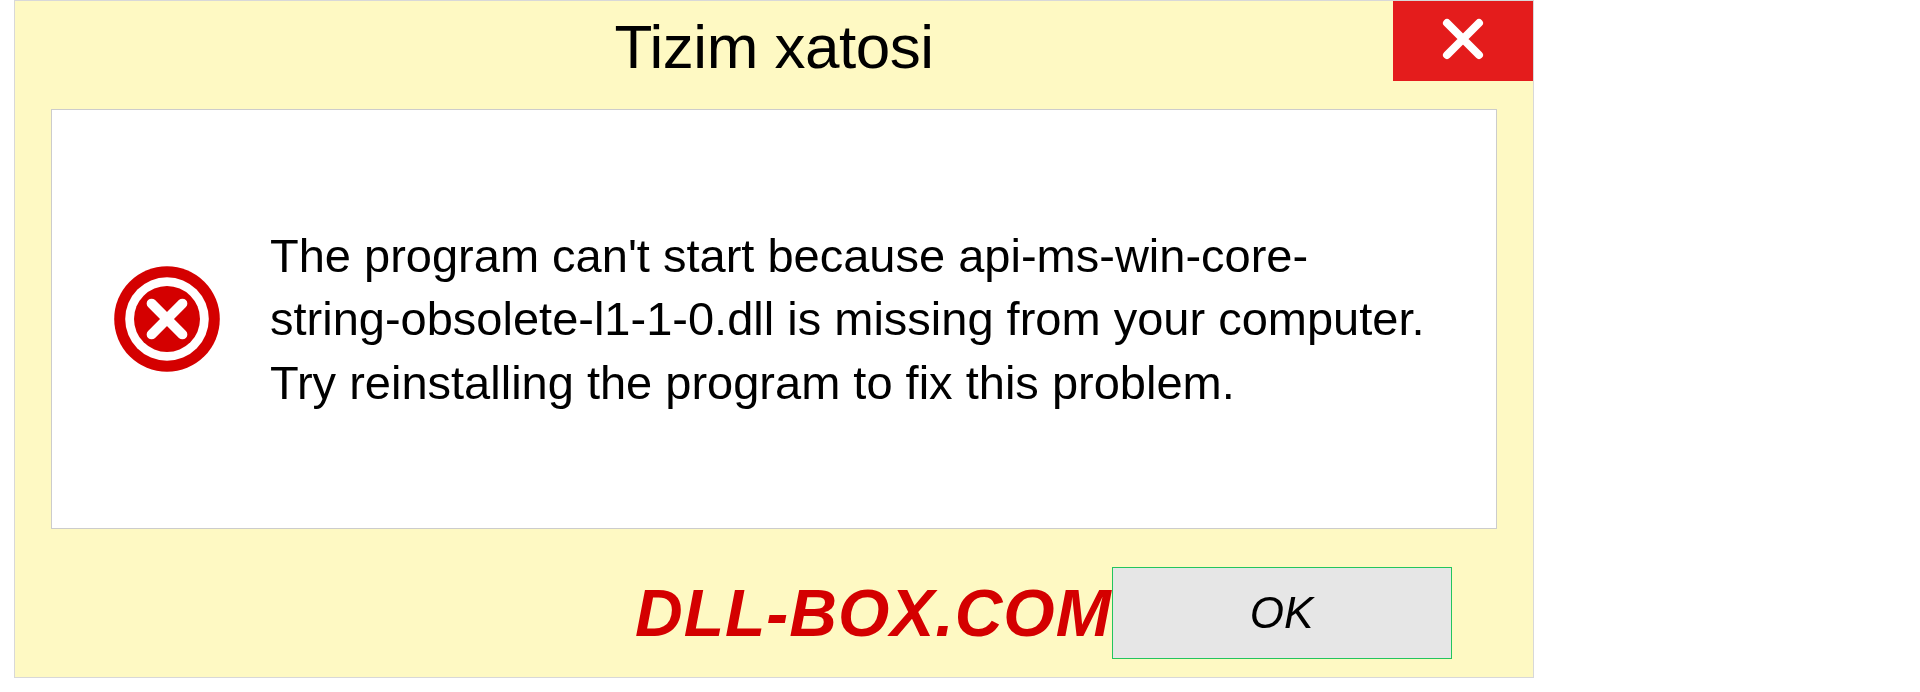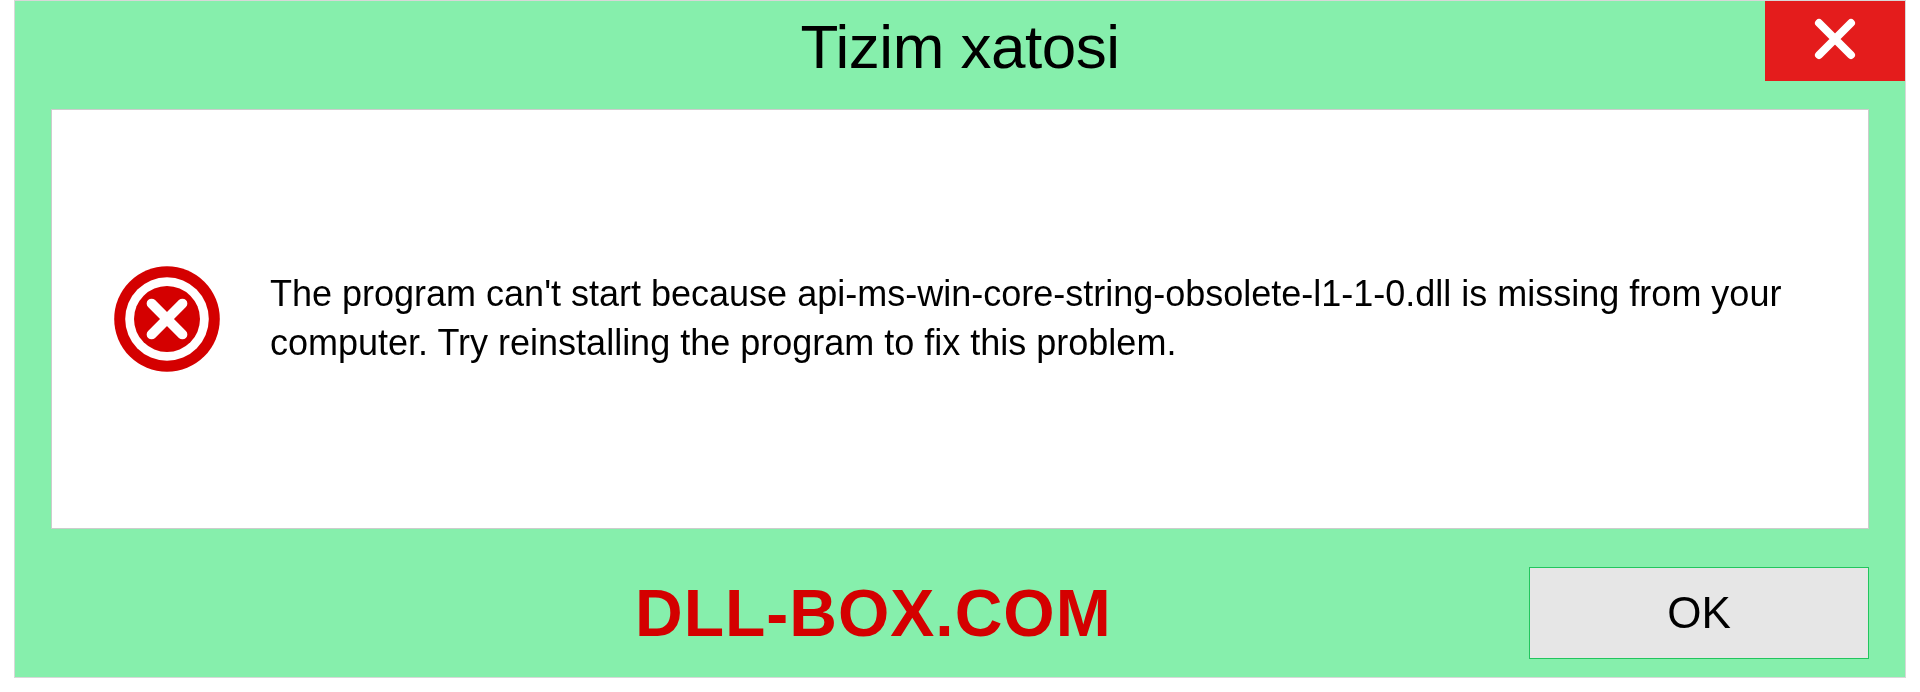--- a/index.html
+++ b/index.html
@@ -11,23 +11,23 @@
       font-family: "Segoe UI", Tahoma, sans-serif;
       background: #ffffff;
       width: 1920px;
       height: 692px;
       position: relative;
     }
     .dialog {
       position: absolute;
       left: 14px;
       top: 0;
-      width: 1892px;
+      width: 1520px;
       height: 678px;
-      background: #86efac;
+      background: #fef9c3;
       border: 1px solid #d8d8d8;
     }
     .titlebar {
       position: relative;
       height: 90px;
       display: flex;
       align-items: center;
       justify-content: center;
     }
     .title {
@@ -61,34 +61,34 @@
       align-items: center;
       padding: 0 60px;
     }
     .error-icon {
       flex-shrink: 0;
       width: 110px;
       height: 110px;
       margin-right: 48px;
     }
     .message {
-      font-size: 36px;
+      font-size: 47px;
       line-height: 1.35;
       color: #000000;
       font-weight: 400;
     }
     .footer {
       position: absolute;
       bottom: 18px;
       left: 0;
       right: 0;
       display: flex;
       align-items: center;
-      justify-content: space-between;
       padding: 0 36px 0 0;
+      font-style: italic;
     }
     .watermark {
       font-family: Arial, sans-serif;
       font-size: 66px;
       font-weight: 900;
       color: #d40000;
       letter-spacing: 1px;
       margin-left: 620px;
     }
     .ok-button {

